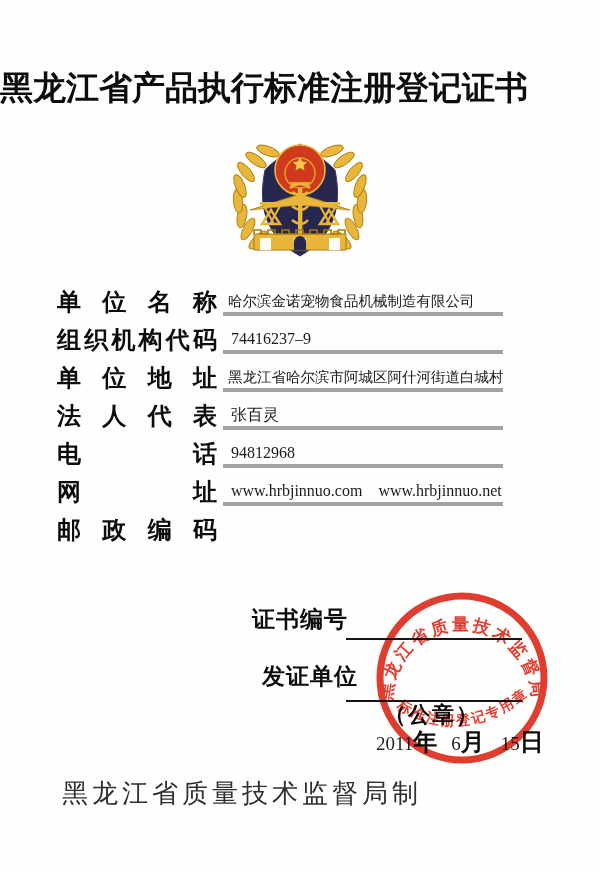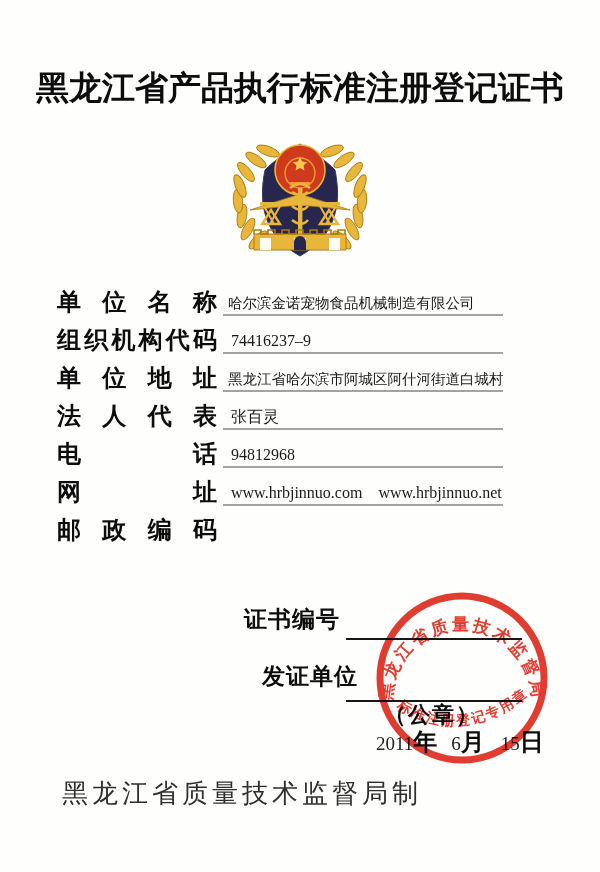--- a/index.html
+++ b/index.html
@@ -3,35 +3,35 @@
 <meta charset="utf-8">
 <style>
   html,body { margin:0; padding:0; background:#e9e9e9; }
   .page {
     position:relative; width:600px; height:872px; margin:0 auto;
     background:#fefefdF; background-color:#fefefd; overflow:hidden;
     font-family:"Liberation Serif", serif; color:#111;
   }
   .title {
     position:absolute; top:66px; left:0; width:600px;
-    text-align:center; font-size:33px; font-weight:900;
+    text-align:left; font-size:33px; font-weight:900;
     font-family:"Liberation Serif", serif; letter-spacing:0px; color:#0d0d0d;
   }
   .emblem { position:absolute; left:224px; top:130px; width:152px; height:140px; }
 
   .fields { position:absolute; left:57px; top:284px; width:446px; }
   .field-row { display:flex; align-items:flex-end; height:32px; margin-bottom:6px; }
   .field-label {
     width:160px; flex:0 0 160px;
     text-align:justify; text-align-last:justify;
     font-family:"Liberation Sans", sans-serif; font-weight:700;
     font-size:24px; line-height:28px; color:#0c0c0c;
   }
   .field-value {
-    flex:1; margin-left:6px; border-bottom:2px solid #a3a3a3;
+    flex:1; margin-left:6px; border-bottom:4px solid #a3a3a3;
     font-family:"Liberation Serif", serif; font-size:16px; line-height:20px;
     display:flex; align-items:flex-end; padding:0 2px 1px 8px; color:#1a1a1a;
     white-space:nowrap; overflow:hidden;
   }
   .field-value.tight { font-size:14.5px; letter-spacing:0; padding-left:5px; }
 
   .cert-label {
     position:absolute; font-family:"Liberation Sans", sans-serif;
     font-weight:900; font-size:23px; color:#0c0c0c; letter-spacing:1px;
   }
@@ -140,21 +140,21 @@
     </div>
     <div class="field-row">
       <div class="field-label">网址</div>
       <div class="field-value">www.hrbjinnuo.com　www.hrbjinnuo.net</div>
     </div>
     <div class="field-row">
       <div class="field-label">邮政编码</div>
     </div>
   </div>
 
-  <div class="cert-label" style="left:244px; top:604px;">证书编号</div>
+  <div class="cert-label" style="left:252px; top:604px;">证书编号</div>
   <div class="cert-line" style="left:346px; top:612px; width:176px; height:26px;"></div>
 
   <div class="cert-label" style="left:262px; top:661px;">发证单位</div>
   <div class="issuer-value">（公章）</div>
   <div class="cert-line" style="left:346px; top:674px; width:176px; height:26px;"></div>
 
   <div class="date-row">
     <span class="date-num">2011</span>
     <span class="date-cjk">年</span>
     <span class="dgap1"></span>

